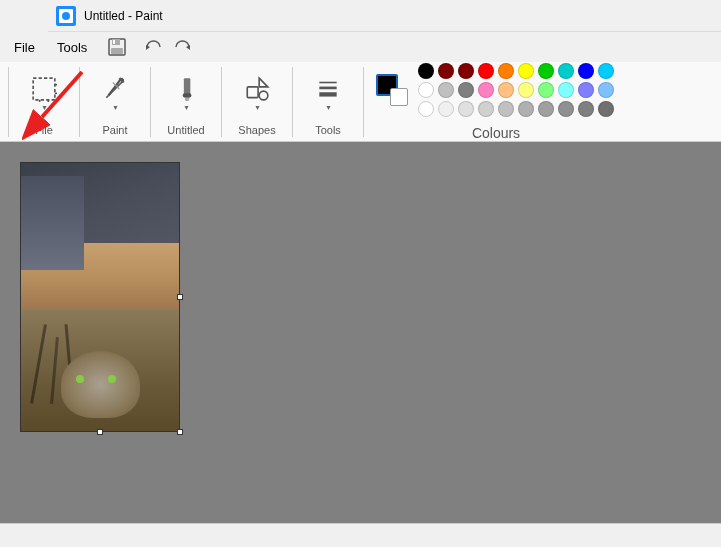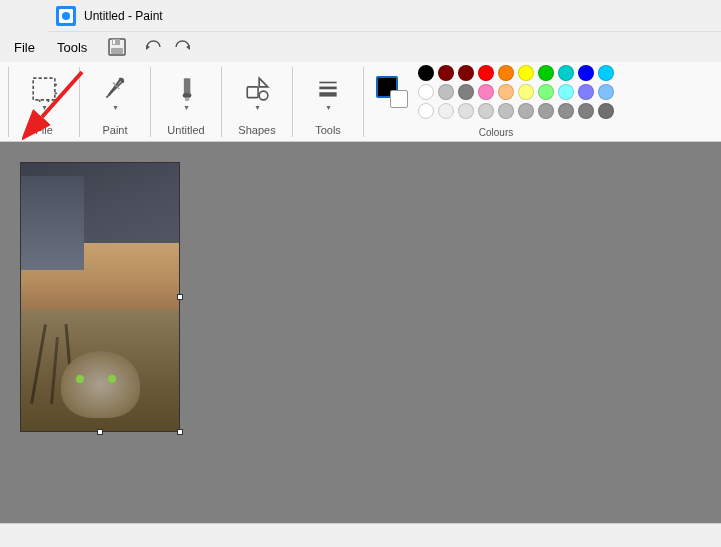--- a/index.html
+++ b/index.html
@@ -130,21 +130,21 @@
 
     
     .colour-section {
       display: flex;
       flex-direction: column;
       padding: 4px 8px;
       height: 100%;
       justify-content: center;
     }
     .colour-section-label {
-      font-size: 10px;
+      font-size: 14px;
       color: #555;
       text-align: center;
       margin-top: 4px;
     }
     .colour-top-row {
       display: flex;
       align-items: center;
       gap: 6px;
       margin-bottom: 4px;
     }

